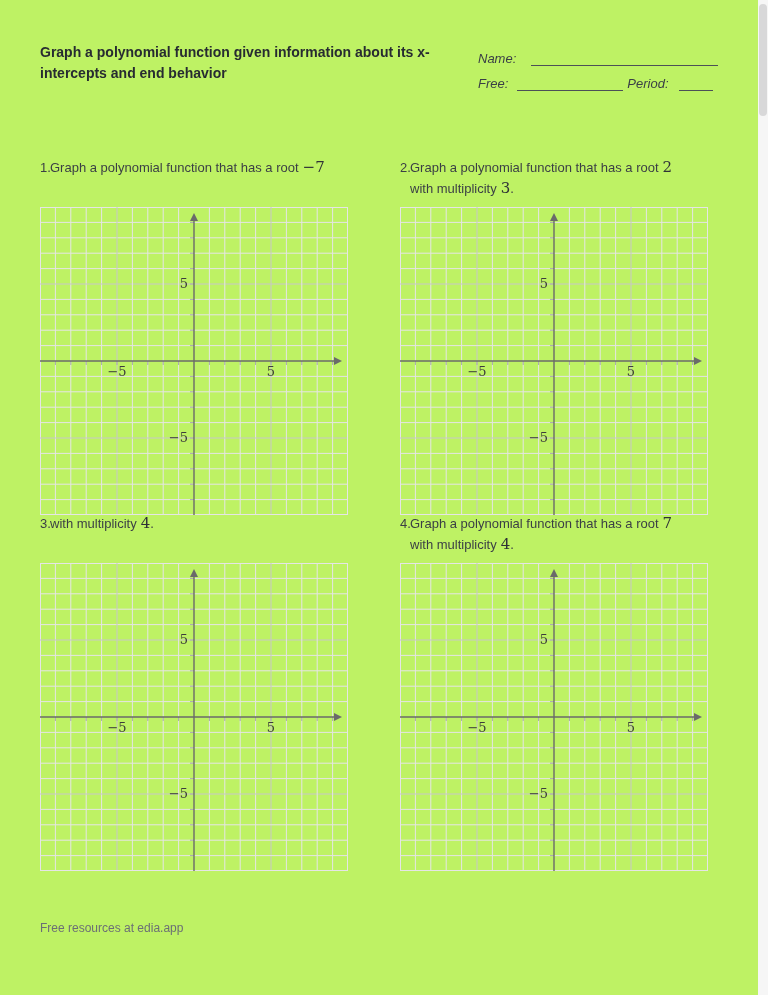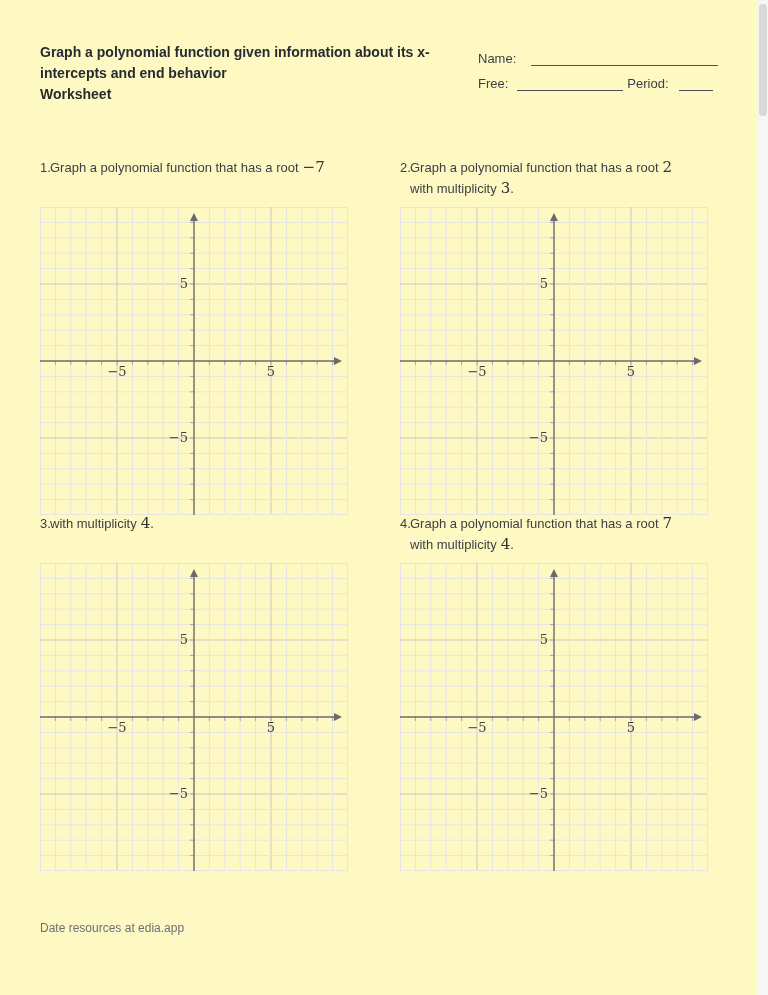--- a/index.html
+++ b/index.html
@@ -1,26 +1,26 @@
 <!DOCTYPE html>
 <html><head>
 <meta charset="utf-8">
 <style>
   html,body{margin:0;padding:0;background:#ffffff;}
-  .page{position:relative;width:768px;height:995px;background:#fef9c3;
+  .page{position:relative;width:768px;height:995px;background:#bef264;
         font-family:"Liberation Sans",sans-serif;overflow:hidden;}
 
   
   .title-block{position:absolute;left:40px;top:42px;width:432px;}
   .title{font-size:14px;font-weight:bold;color:#272b31;line-height:21px;}
   .subtitle{font-size:14px;font-weight:bold;color:#272b31;line-height:21px;}
 
   .name-block{position:absolute;left:478px;top:44px;width:240px;font-size:13px;color:#3a3f46;}
   .nb-row{display:flex;align-items:flex-end;height:22px;margin-bottom:3px;}
-  .nb-label{white-space:nowrap;padding-bottom:0px;}
+  .nb-label{white-space:nowrap;padding-bottom:0px;font-style:italic;}
   .blank{border-bottom:1.5px solid #4c5057;height:14px;}
   .name-line{flex:1;margin-left:15px;}
   .date-line{width:106px;margin-left:9px;}
   .period-label{margin-left:4px;}
   .period-line{width:34px;margin-left:10px;}
 
   
   .problem{position:absolute;width:356px;font-size:13px;color:#3b3f45;line-height:21px;}
   #p1{left:40px;top:157px;} #p2{left:400px;top:157px;}
   #p3{left:40px;top:513px;} #p4{left:400px;top:513px;}
@@ -41,21 +41,20 @@
   .scroll-track{position:absolute;right:0;top:0;width:10px;height:995px;background:#f6f6f6;}
   .scroll-thumb{position:absolute;right:1px;top:4px;width:8px;height:112px;border-radius:4px;background:#d8d8d9;}
 </style>
 </head>
 <body>
 
 <div class="page">
 
   <div class="title-block">
     <div class="title">Graph a polynomial function given information about its x-intercepts and end behavior</div>
-    <div class="subtitle">Worksheet</div>
   </div>
 
   <div class="name-block">
     <div class="nb-row">
       <span class="nb-label">Name:</span>
       <span class="blank name-line"></span>
     </div>
     <div class="nb-row">
       <span class="nb-label">Free:</span>
       <span class="blank date-line"></span>
@@ -474,20 +473,20 @@
         </g>
         <g>
           <text class="axis-label" x="77" y="169" text-anchor="middle" fill="#3c3c3c">−5</text>
           <text class="axis-label" x="231" y="169" text-anchor="middle" fill="#3c3c3c">5</text>
           <text class="axis-label" x="148" y="81" text-anchor="end" fill="#3c3c3c">5</text>
           <text class="axis-label" x="148" y="235" text-anchor="end" fill="#3c3c3c">−5</text>
         </g>
       </svg></div>
 
   <div class="footer">
-    <div>Date resources at edia.app</div>
+    <div>Free resources at edia.app</div>
   </div>
 
   <div class="scroll-track">
     <div class="scroll-thumb"></div>
   </div>
 
 </div>
 
 </body></html>

